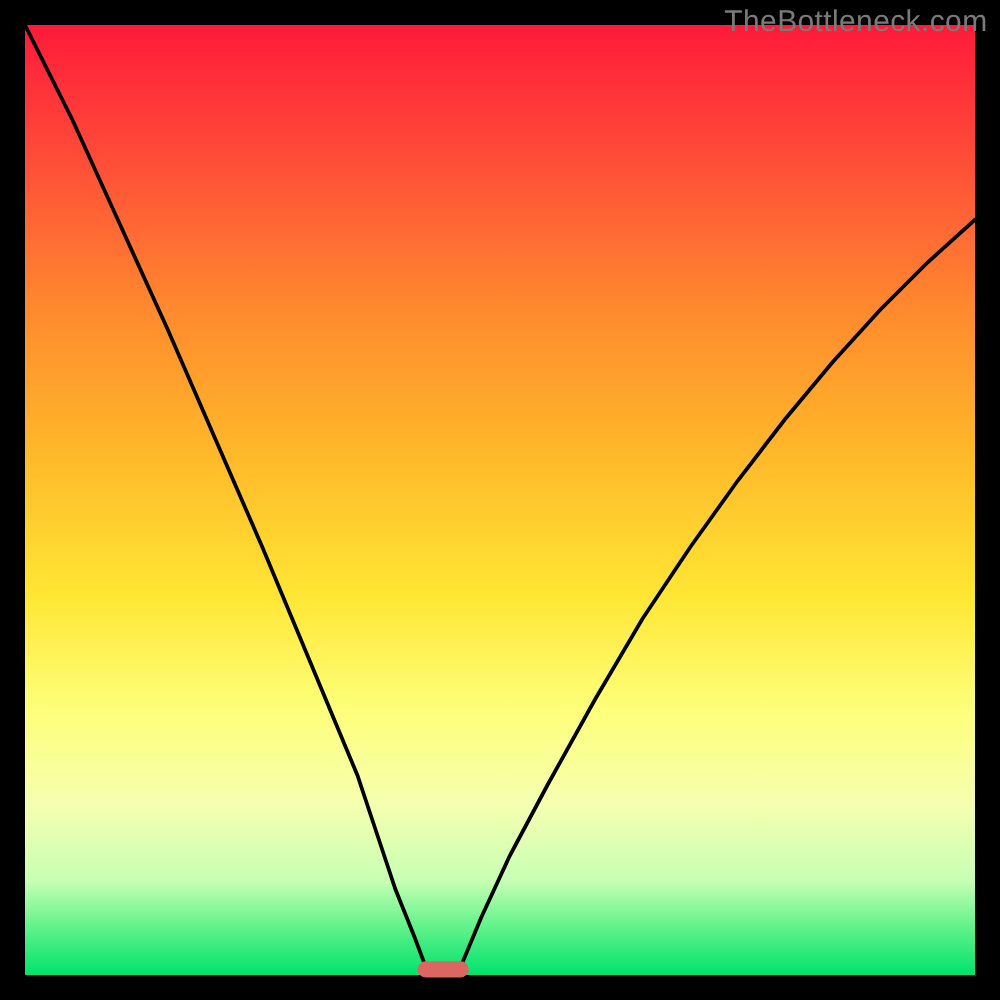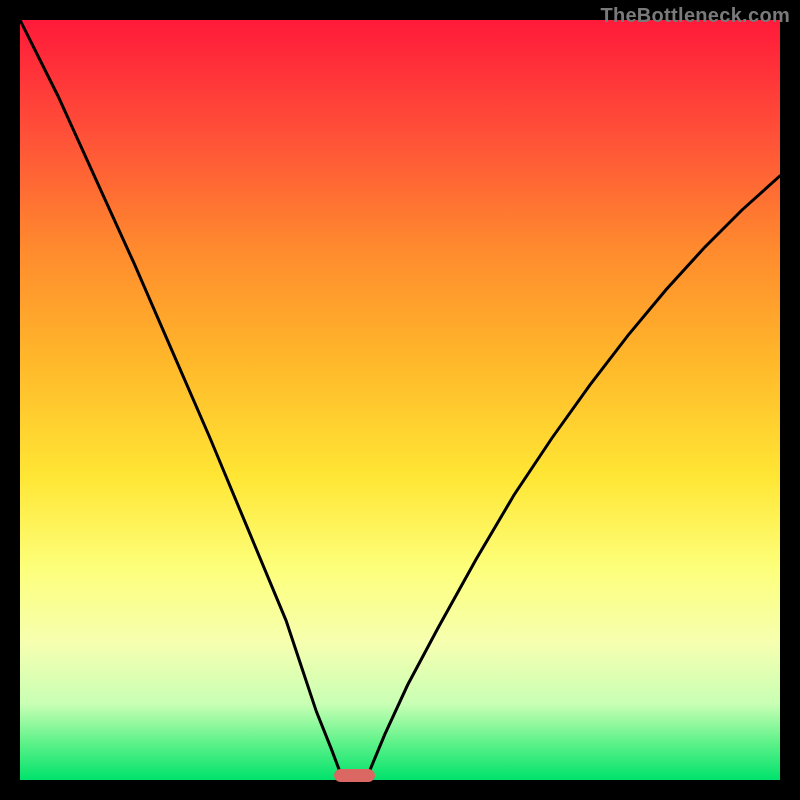--- a/index.html
+++ b/index.html
@@ -33,23 +33,23 @@
       #f6ffb0 82%,
       #c8ffb4 90%,
       #60f28a 95%,
       #00e26c 100%);
   }
   .watermark {
     position: absolute;
     top: 4px;
     right: 10px;
     color: #7a7a7a;
-    font-size: 20px;
+    font-size: 24px;
     letter-spacing: 0.3px;
-    font-weight: 700;
+    font-weight: 400;
     user-select: none;
   }
   svg.curves {
     position: absolute;
     left: 0;
     top: 0;
     width: 760px;
     height: 760px;
   }
   .cusp {

